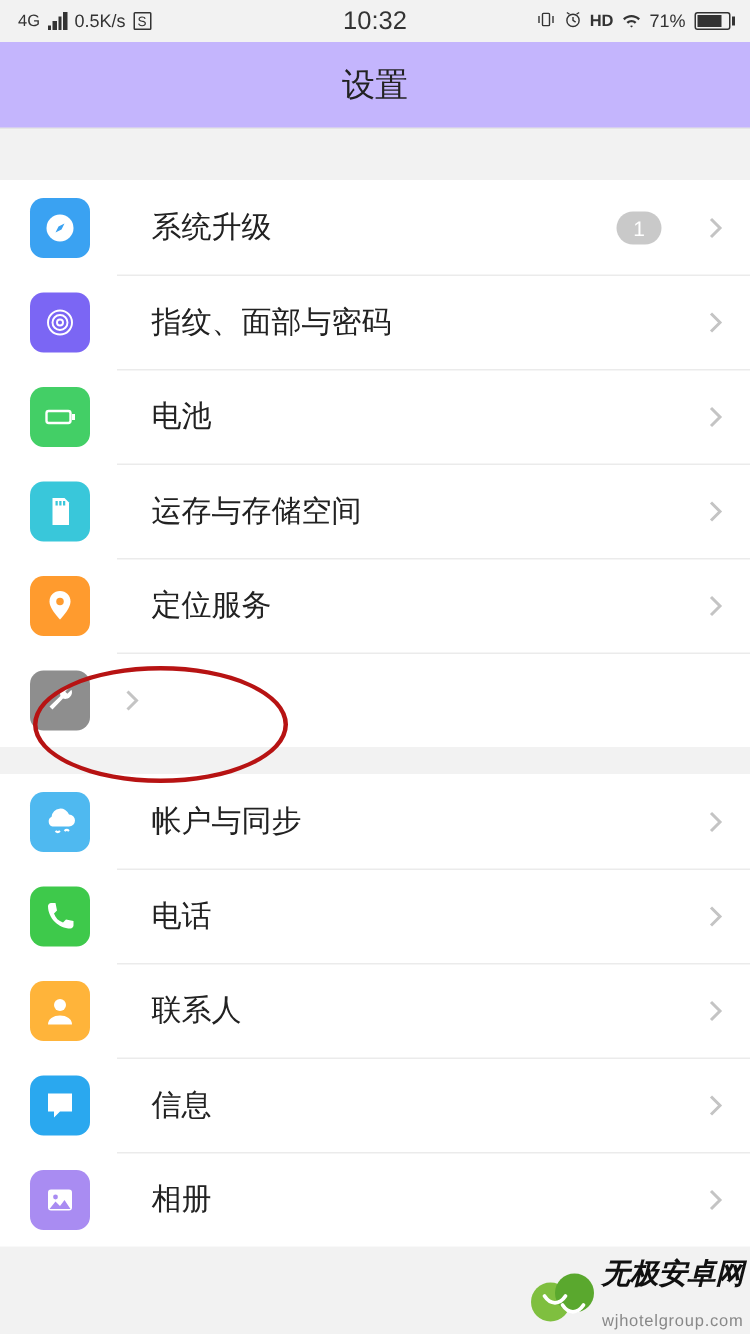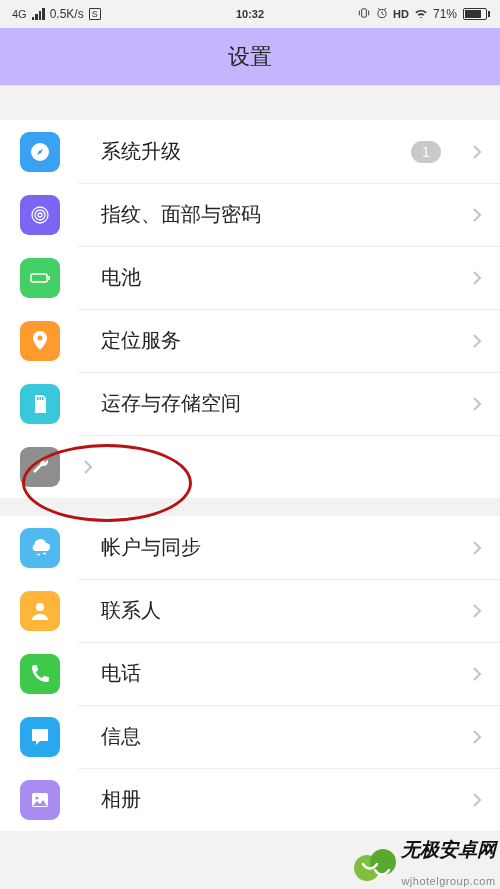--- a/index.html
+++ b/index.html
@@ -20,21 +20,21 @@
       padding: 0 10px;
       font-size: 13px;
       color: #333;
     }
     .status-left {
       display: flex;
       align-items: center;
       gap: 5px;
       flex: 1;
     }
-    .status-center { flex: 0 0 auto; font-size: 11px; font-weight: 700; }
+    .status-center { flex: 0 0 auto; font-size: 17px; font-weight: 400; }
     .status-right {
       flex: 1;
       display: flex;
       justify-content: flex-end;
       align-items: center;
       gap: 4px;
     }
     .signal-bars {
       display: inline-flex;
       align-items: flex-end;
@@ -299,48 +299,48 @@
           <rect x="20" y="10" width="2" height="4" fill="#fff"></rect>
         </svg>
     </div>
     <span class="row-label">电池</span>
     <span class="chevron"><svg viewBox="0 0 10 16">
           <polyline points="2,2 8,8 2,14"></polyline>
         </svg></span>
   </div>
 
   <div class="settings-row">
-    <div class="row-icon-wrap bg-orange">
-      <svg viewBox="0 0 24 24">
-          <path d="M12 2C8 2 5 5 5 9c0 5 7 12 7 12s7-7 7-12c0-4-3-7-7-7z" fill="#fff"></path>
-          <circle cx="12" cy="9" r="2.5" fill="#ff9b2e"></circle>
-        </svg>
-    </div>
-    <span class="row-label">定位服务</span>
-    <span class="chevron"><svg viewBox="0 0 10 16">
-          <polyline points="2,2 8,8 2,14"></polyline>
-        </svg></span>
-  </div>
-
-  <div class="settings-row">
     <div class="row-icon-wrap bg-teal">
       <svg viewBox="0 0 24 24">
           <path d="M7 3h8l3 3v15H7z" fill="#fff"></path>
           <rect x="9" y="5" width="1.5" height="3" fill="#39c7da"></rect>
           <rect x="11.5" y="5" width="1.5" height="3" fill="#39c7da"></rect>
           <rect x="14" y="5" width="1.5" height="3" fill="#39c7da"></rect>
         </svg>
     </div>
     <span class="row-label">运存与存储空间</span>
     <span class="chevron"><svg viewBox="0 0 10 16">
           <polyline points="2,2 8,8 2,14"></polyline>
         </svg></span>
   </div>
 
   <div class="settings-row">
+    <div class="row-icon-wrap bg-orange">
+      <svg viewBox="0 0 24 24">
+          <path d="M12 2C8 2 5 5 5 9c0 5 7 12 7 12s7-7 7-12c0-4-3-7-7-7z" fill="#fff"></path>
+          <circle cx="12" cy="9" r="2.5" fill="#ff9b2e"></circle>
+        </svg>
+    </div>
+    <span class="row-label">定位服务</span>
+    <span class="chevron"><svg viewBox="0 0 10 16">
+          <polyline points="2,2 8,8 2,14"></polyline>
+        </svg></span>
+  </div>
+
+  <div class="settings-row">
     <div class="row-icon-wrap bg-gray">
       <svg viewBox="0 0 24 24">
           <path d="M20 6.5a4.5 4.5 0 01-6 4.2L7 18l-2-2 7.3-7a4.5 4.5 0 015.9-5.6l-2.7 2.7 1.4 1.4 2.7-2.7c.3.7.4 1.4.4 1.7z" fill="#fff"></path>
         </svg>
     </div>
     <span class="chevron"><svg viewBox="0 0 10 16">
           <polyline points="2,2 8,8 2,14"></polyline>
         </svg></span>
   </div>
 
@@ -357,39 +357,39 @@
           <path d="M9 18c1 1 2 1 3 0m3 0c1-1 2-1 3 0" stroke="#fff" stroke-width="1.3" fill="none"></path>
         </svg>
     </div>
     <span class="row-label">帐户与同步</span>
     <span class="chevron"><svg viewBox="0 0 10 16">
           <polyline points="2,2 8,8 2,14"></polyline>
         </svg></span>
   </div>
 
   <div class="settings-row">
+    <div class="row-icon-wrap bg-call">
+      <svg viewBox="0 0 24 24">
+          <path d="M6 3c-1 0-2 1-2 2 0 8 7 15 15 15 1 0 2-1 2-2v-3l-5-1-2 2c-3-1-5-3-6-6l2-2-1-5H6z" fill="#fff"></path>
+        </svg>
+    </div>
+    <span class="row-label">电话</span>
+    <span class="chevron"><svg viewBox="0 0 10 16">
+          <polyline points="2,2 8,8 2,14"></polyline>
+        </svg></span>
+  </div>
+
+  <div class="settings-row">
     <div class="row-icon-wrap bg-amber">
       <svg viewBox="0 0 24 24">
           <circle cx="12" cy="8" r="4" fill="#fff"></circle>
           <path d="M4 21c0-4 4-6 8-6s8 2 8 6" fill="#fff"></path>
         </svg>
     </div>
     <span class="row-label">联系人</span>
-    <span class="chevron"><svg viewBox="0 0 10 16">
-          <polyline points="2,2 8,8 2,14"></polyline>
-        </svg></span>
-  </div>
-
-  <div class="settings-row">
-    <div class="row-icon-wrap bg-call">
-      <svg viewBox="0 0 24 24">
-          <path d="M6 3c-1 0-2 1-2 2 0 8 7 15 15 15 1 0 2-1 2-2v-3l-5-1-2 2c-3-1-5-3-6-6l2-2-1-5H6z" fill="#fff"></path>
-        </svg>
-    </div>
-    <span class="row-label">电话</span>
     <span class="chevron"><svg viewBox="0 0 10 16">
           <polyline points="2,2 8,8 2,14"></polyline>
         </svg></span>
   </div>
 
   <div class="settings-row">
     <div class="row-icon-wrap bg-message">
       <svg viewBox="0 0 24 24">
           <path d="M4 4h16v12H12l-4 4v-4H4z" fill="#fff"></path>
         </svg>

